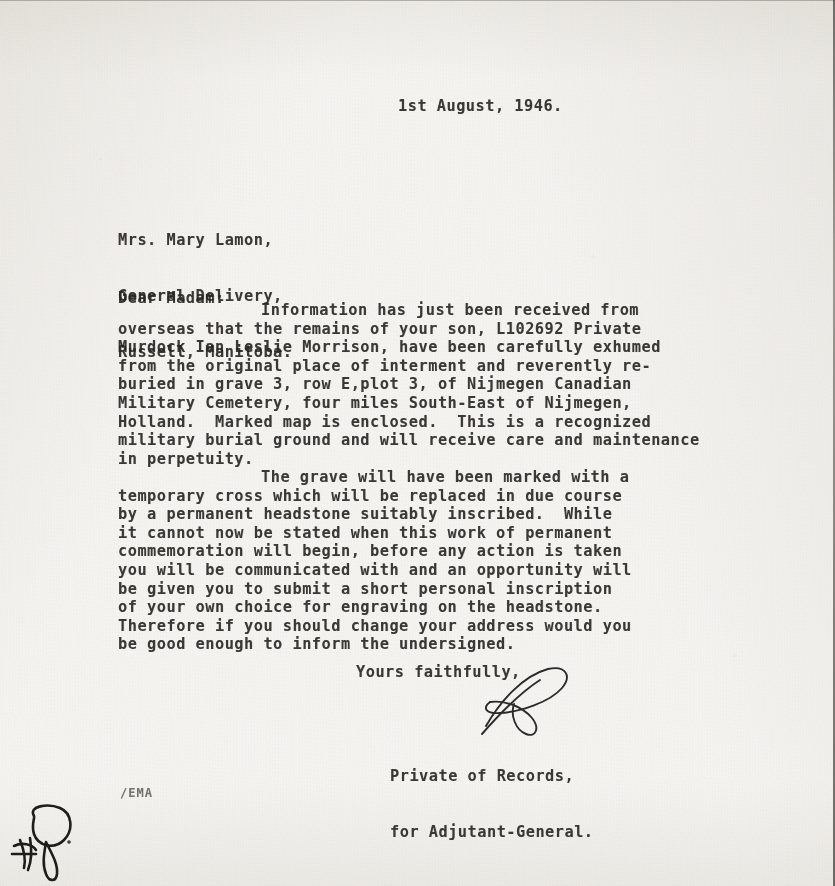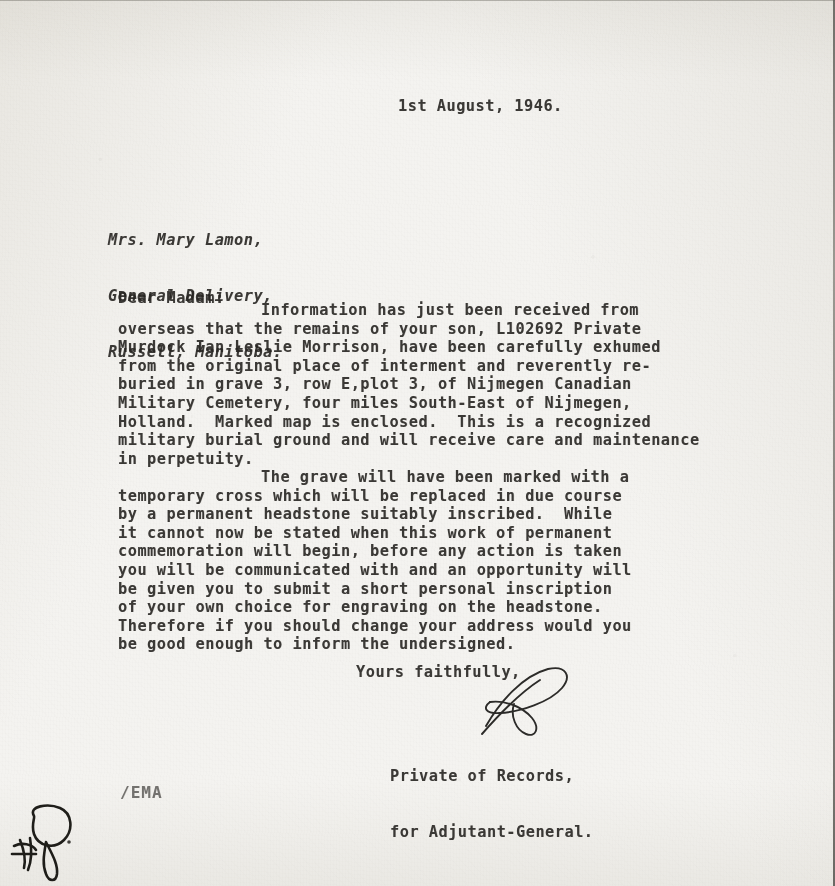--- a/index.html
+++ b/index.html
@@ -59,27 +59,27 @@
     font-size: 15.2px;
     line-height: 18.6px;
     letter-spacing: 0.55px;
     white-space: pre;
     font-weight: 700;
     opacity: 0.9;
     text-shadow: 0.4px 0.3px 0.6px rgba(60,58,54,0.28);
   }
 
   #date-line   { left: 398px; top: 86px; margin-top: 11px; }
-  #addr-block  { left: 108px; top: 194px; font-style: italic; }
+  #addr-block  { left: 118px; top: 194px; }
   #salutation  { left: 118px; top: 261px; margin-top: 28px; }
   #para1       { left: 118px; top: 301px; }
   #para2       { left: 118px; top: 468px; }
   #closing     { left: 356px; top: 663px; }
   #sig-block   { left: 390px; top: 730px; }
-  #ref-mark    { left: 120px; top: 784px; font-size: 16px; opacity: 0.62; letter-spacing: 1px; }
+  #ref-mark    { left: 120px; top: 784px; font-size: 12px; opacity: 0.62; letter-spacing: 1px; }
 
   .indent { display: inline-block; width: 143px; }
 
   
   #signature {
     position: absolute;
     left: 470px;
     top: 662px;
     width: 130px;
     height: 90px;

